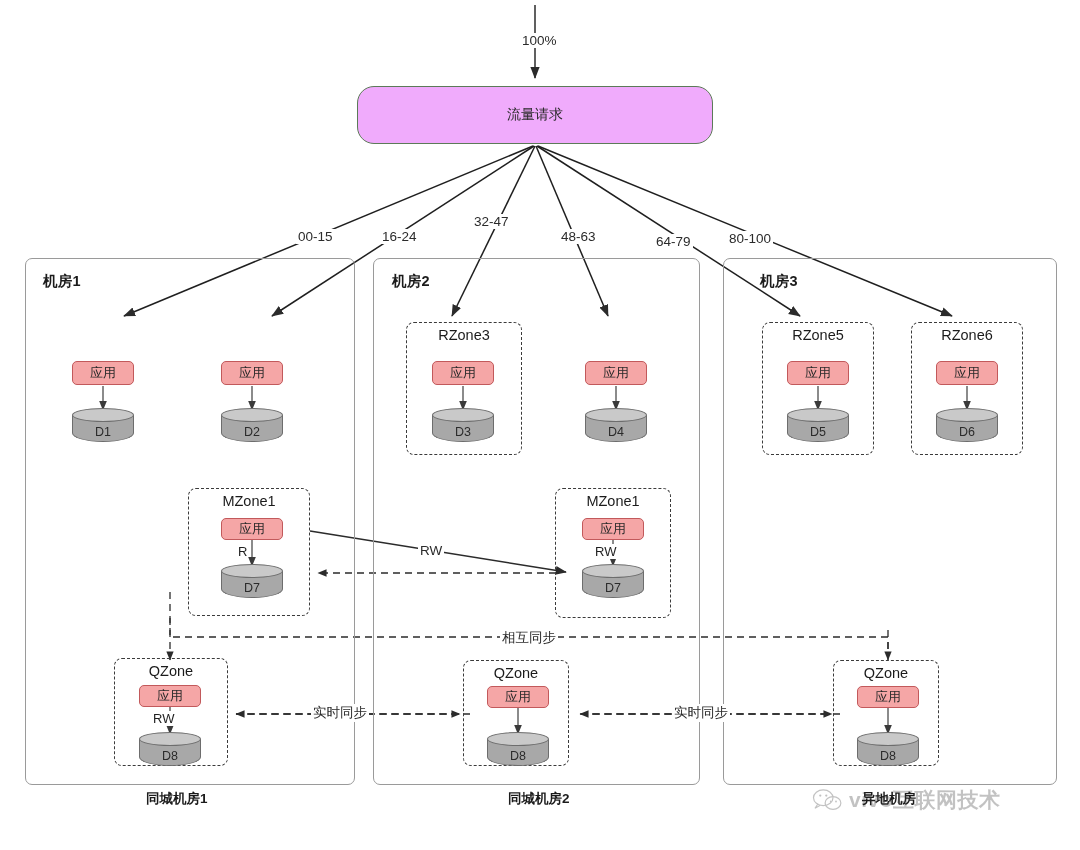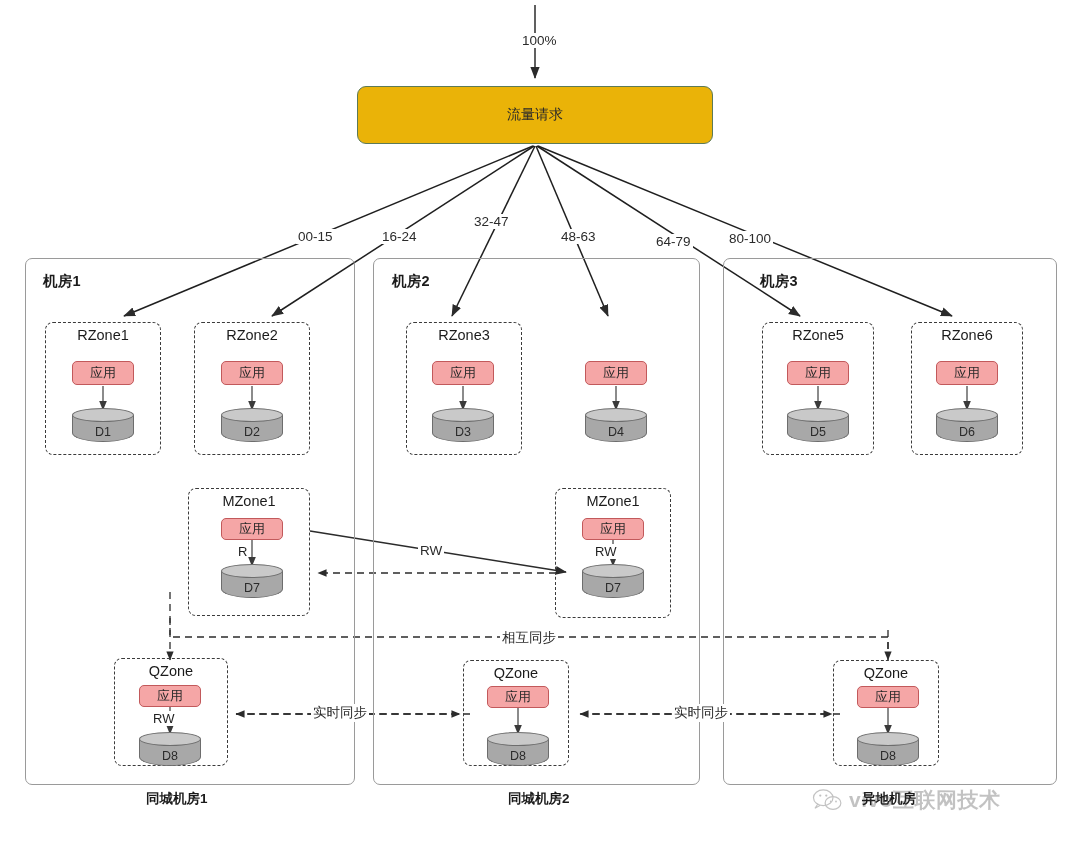--- a/index.html
+++ b/index.html
@@ -78,23 +78,23 @@
   }
   .db .db-label {
     position:absolute; left:0; right:0; top:17px;
     text-align:center;
     font-size:12.5px;
     color:#2b2b2b;
     z-index:3;
   }
   .green-box {
     position:absolute;
-    background:#eab308;
+    background:#f0abfc;
     border:1.3px solid #5c7a58;
-    border-radius:9px;
+    border-radius:17px;
     display:flex; align-items:center; justify-content:center;
     font-size:14px;
     color:#2a2a2a;
   }
   .edge-label {
     position:absolute;
     font-size:13.5px;
     color:#2b2b2b;
     background:#ffffff;
     padding:0 2px;
@@ -195,33 +195,27 @@
   <div class="edge-label" style="left:296px; top:229px;">00-15</div>
   <div class="edge-label" style="left:380px; top:229px;">16-24</div>
   <div class="edge-label" style="left:472px; top:214px;">32-47</div>
   <div class="edge-label" style="left:559px; top:229px;">48-63</div>
   <div class="edge-label" style="left:654px; top:234px;">64-79</div>
   <div class="edge-label" style="left:727px; top:231px;">80-100</div>
 
   <div class="dc-box" style="left:25px; top:258px; width:330px; height:527px;"></div>
   <div class="dc-title" style="left:43px; top:272px;">机房1</div>
 
-  <div class="zone" style="left:45px; top:322px; width:116px; height:133px;">
-    <div class="zone-label">RZone1</div>
-  </div>
   <div class="app-box" style="left:72px; top:361px; width:62px; height:24px;">应用</div>
   <div class="db" style="left:72px; top:408px;">
     <div class="body"></div>
     <div class="top"></div>
     <div class="db-label">D1</div>
   </div>
 
-  <div class="zone" style="left:194px; top:322px; width:116px; height:133px;">
-    <div class="zone-label">RZone2</div>
-  </div>
   <div class="app-box" style="left:221px; top:361px; width:62px; height:24px;">应用</div>
   <div class="db" style="left:221px; top:408px;">
     <div class="body"></div>
     <div class="top"></div>
     <div class="db-label">D2</div>
   </div>
 
   <div class="zone" style="left:188px; top:488px; width:122px; height:128px;">
     <div class="zone-label">MZone1</div>
   </div>

